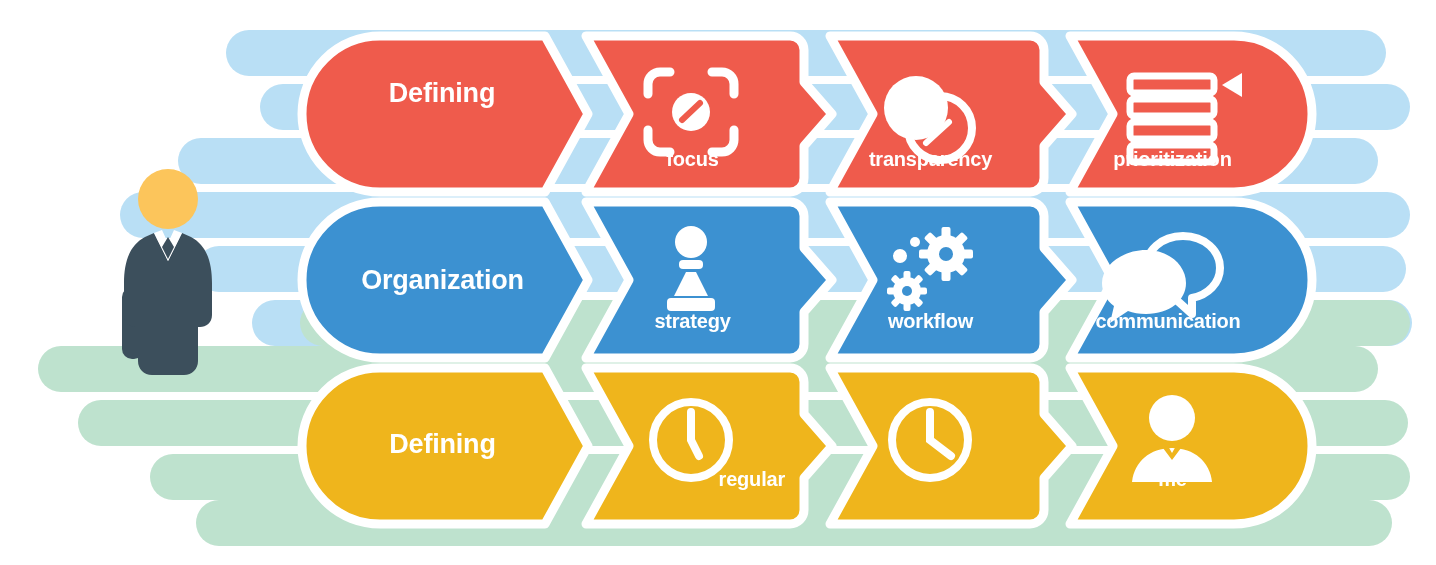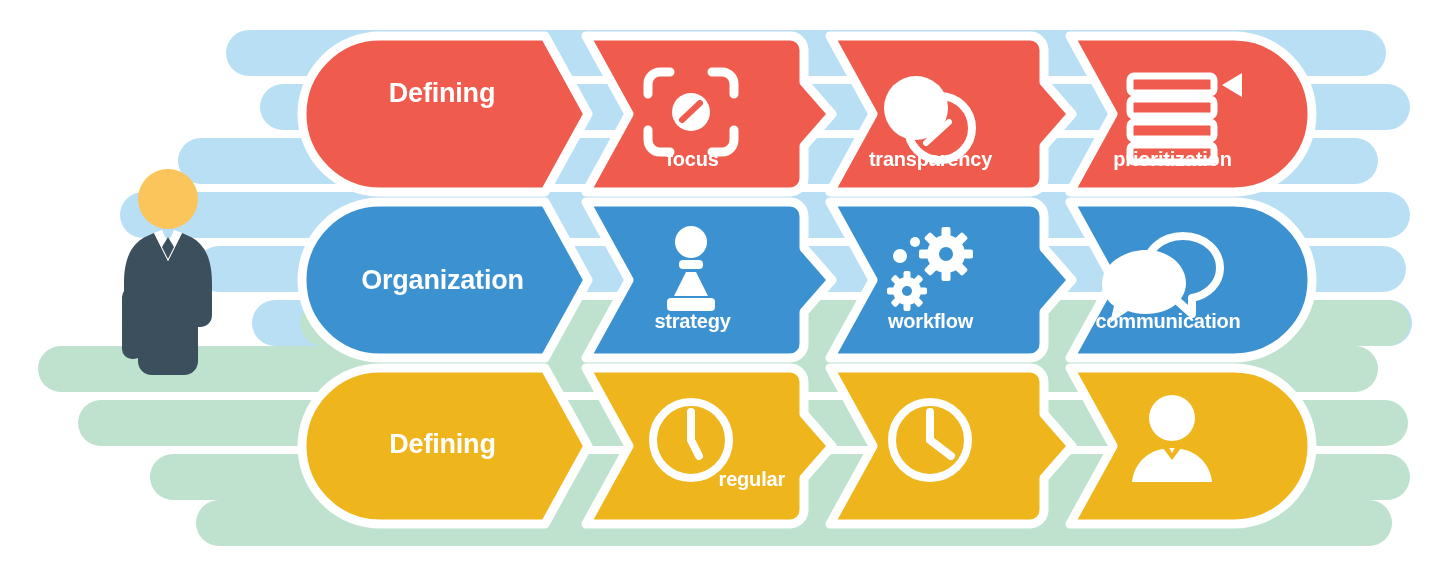--- a/index.html
+++ b/index.html
@@ -245,15 +245,16 @@
 
     <div class="card-title sub-label" style="left:1080px; top:148px; width:185px;">prioritization</div>
     <div class="card-title sub-label" style="left:600px; top:310px; width:185px;">strategy</div>
     <div class="card-title sub-label" style="left:838px; top:310px; width:185px;">workflow</div>
     <div class="card-title sub-label" style="left:1068px; top:310px; width:200px;">communication</div>
 
     <div class="card-title head-label" style="left:340px; top:429px; width:205px;">
       <div>Defining</div>
     </div>
     <div class="card-title sub-label" style="left:600px; top:468px; width:185px;text-align:right;">regular</div>
+    <div class="card-title sub-label" style="left:1080px; top:468px; width:185px;">me</div>
 
   </div>
 </div>
 
 </body></html>

